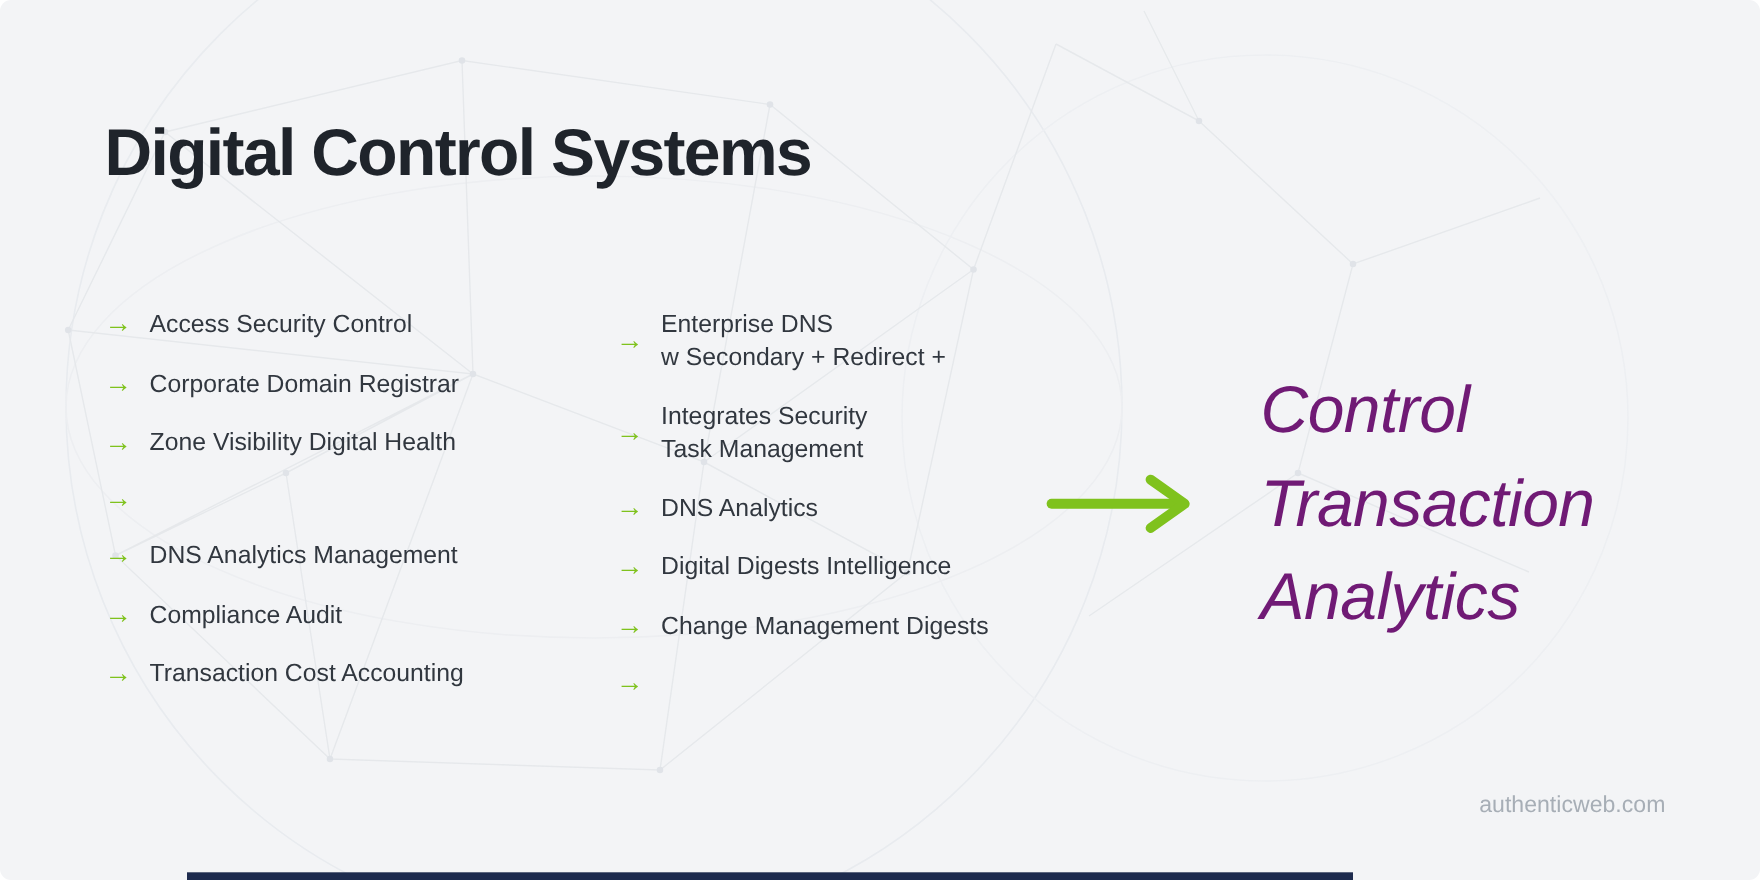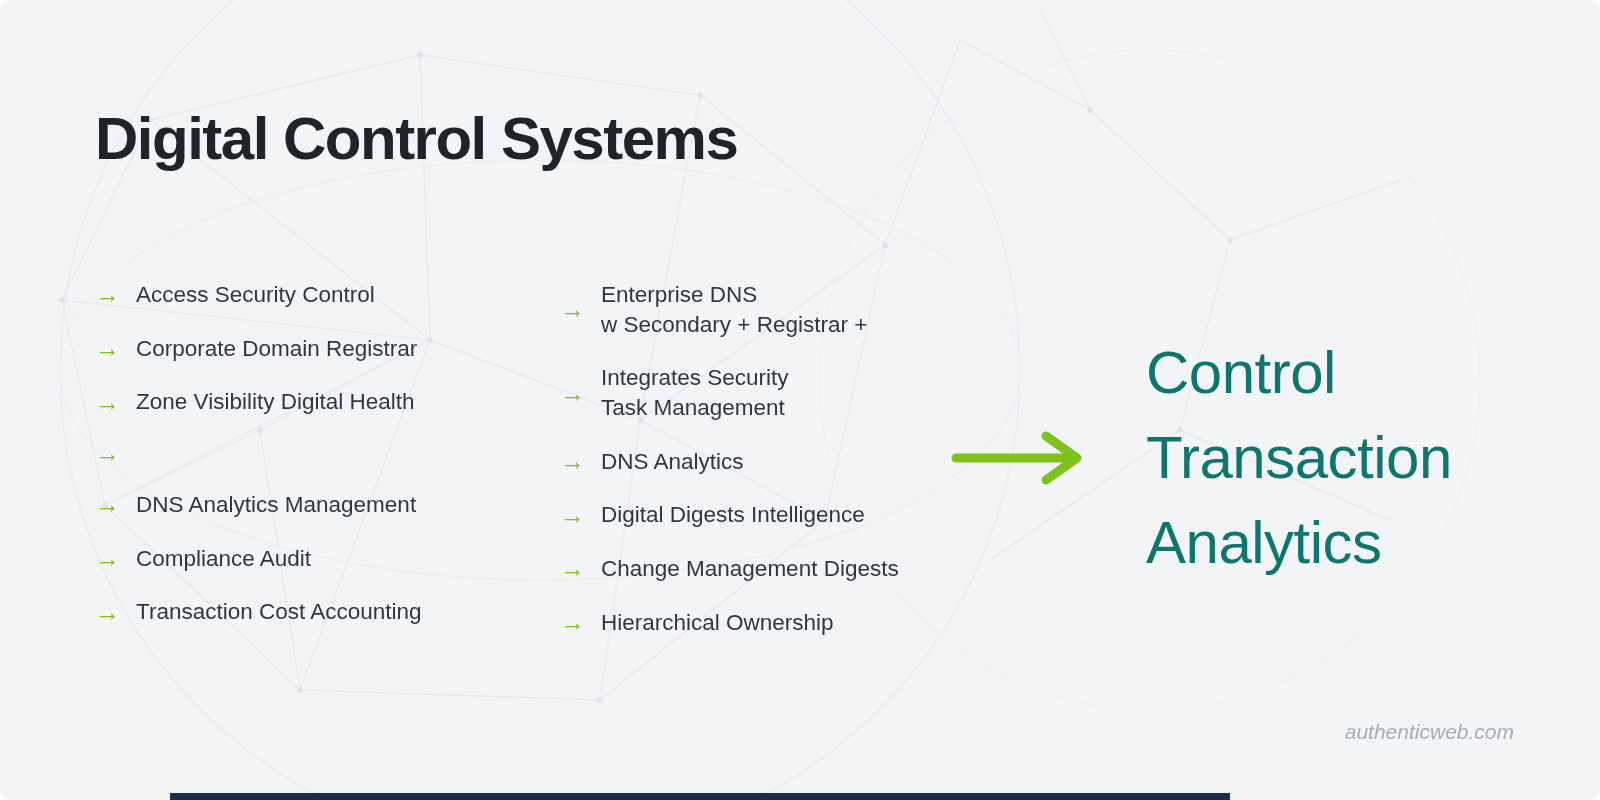--- a/index.html
+++ b/index.html
@@ -62,34 +62,34 @@
     left: 950px;
     top: 428px;
     width: 148px;
     height: 60px;
   }
 
   .outcomes {
     position: absolute;
     left: 1146px;
     top: 330px;
+    font-style: italic;
     font-weight: 500;
     font-size: 60px;
     line-height: 1.42;
-    color: #0f766e;
+    color: #701a75;
     letter-spacing: -0.5px;
   }
 
   .footer {
     position: absolute;
     top: 720px;
     right: 86px;
     font-size: 21px;
     color: #a7aeb6;
-    font-style: italic;
   }
 
   .bottom-bar {
     position: absolute;
     left: 170px;
     bottom: 0;
     width: 1060px;
     height: 7px;
     background: #1d2b4e;
   }
@@ -162,42 +162,41 @@
     <div class="item">
       <span class="arrow">→</span>
       <span class="txt">Transaction Cost Accounting</span>
     </div>
   </div>
 
   <div class="col col-right">
     <div class="item">
       <span class="arrow">→</span>
       <span class="txt">Enterprise DNS
-w Secondary + Registrar +</span>
+w Secondary + Redirect +</span>
     </div>
     <div class="item">
       <span class="arrow">→</span>
       <span class="txt">Integrates Security
 Task Management</span>
     </div>
     <div class="item">
       <span class="arrow">→</span>
       <span class="txt">DNS Analytics</span>
     </div>
     <div class="item">
       <span class="arrow">→</span>
       <span class="txt">Digital Digests Intelligence</span>
     </div>
     <div class="item">
       <span class="arrow">→</span>
       <span class="txt">Change Management Digests</span>
     </div>
     <div class="item">
       <span class="arrow">→</span>
-      <span class="txt">Hierarchical Ownership</span>
     </div>
   </div>
 
   <svg class="big-arrow" viewBox="0 0 148 60" fill="none">
     <path d="M6 30 H120" stroke="#7fc21d" stroke-width="9" stroke-linecap="round"></path>
     <path d="M96 8 L127 30 L96 52" stroke="#7fc21d" stroke-width="9" stroke-linecap="round" stroke-linejoin="round"></path>
   </svg>
 
   <div class="outcomes">
     <div>Control</div>

